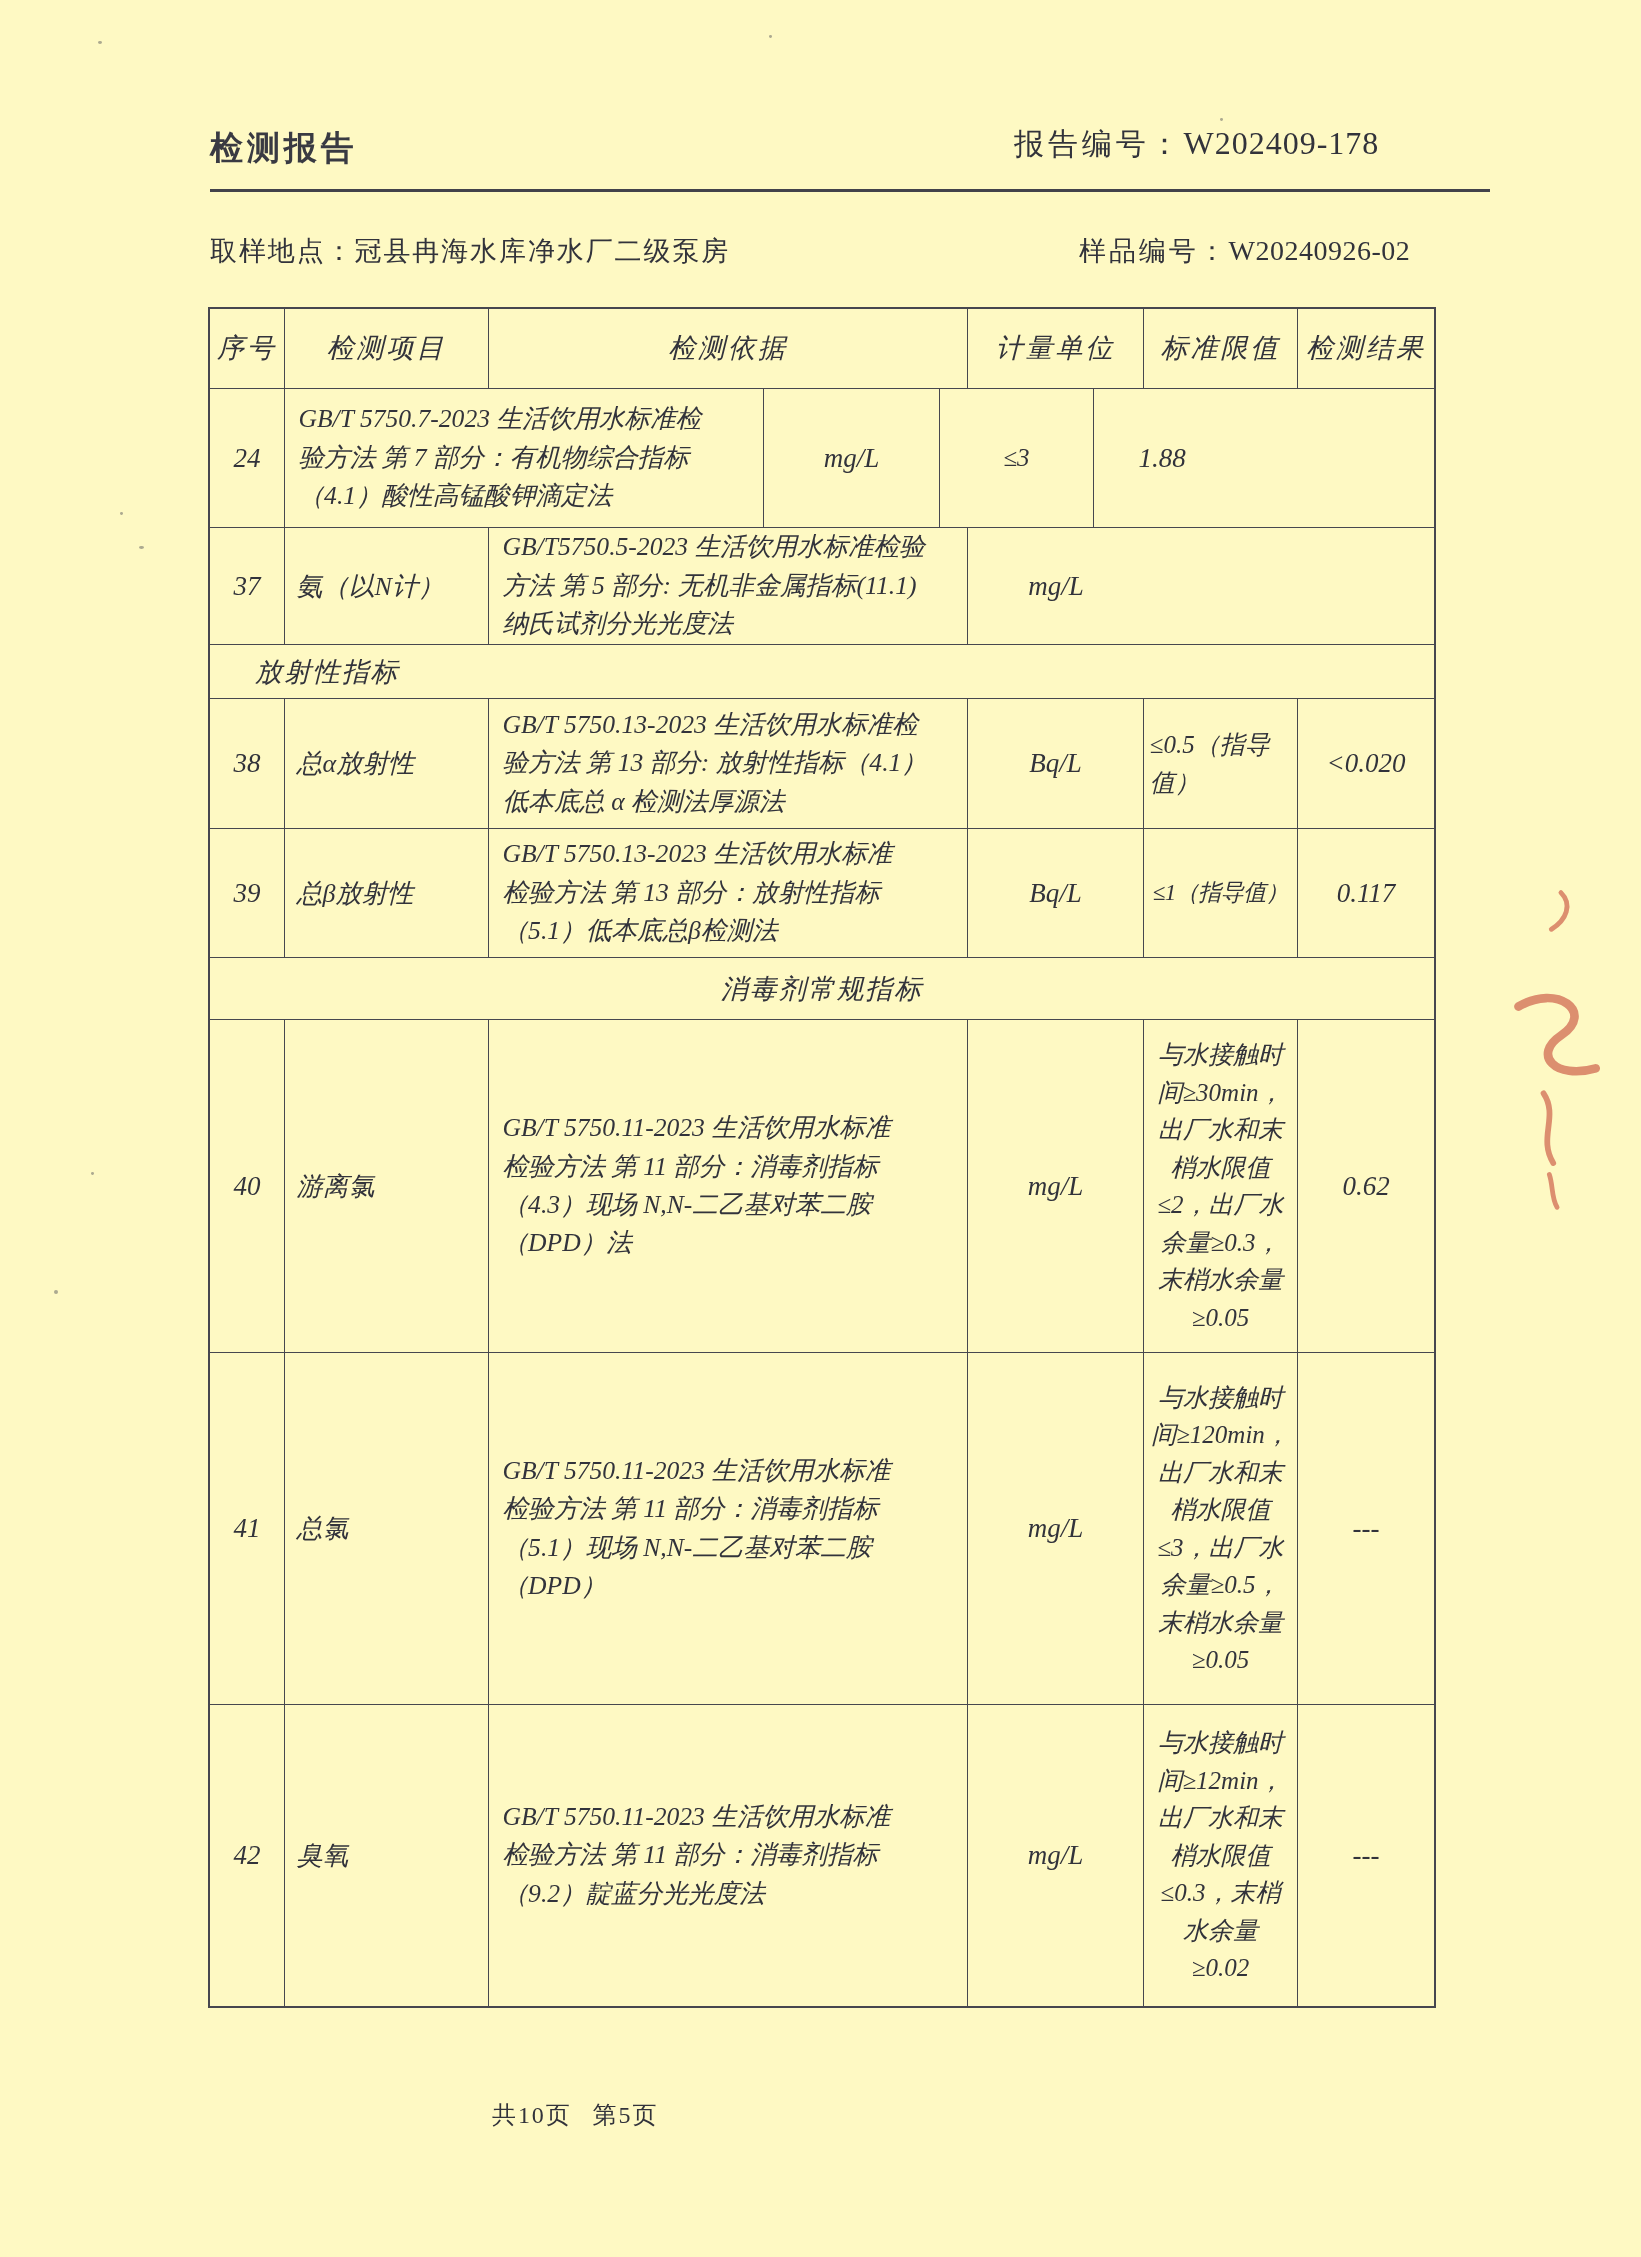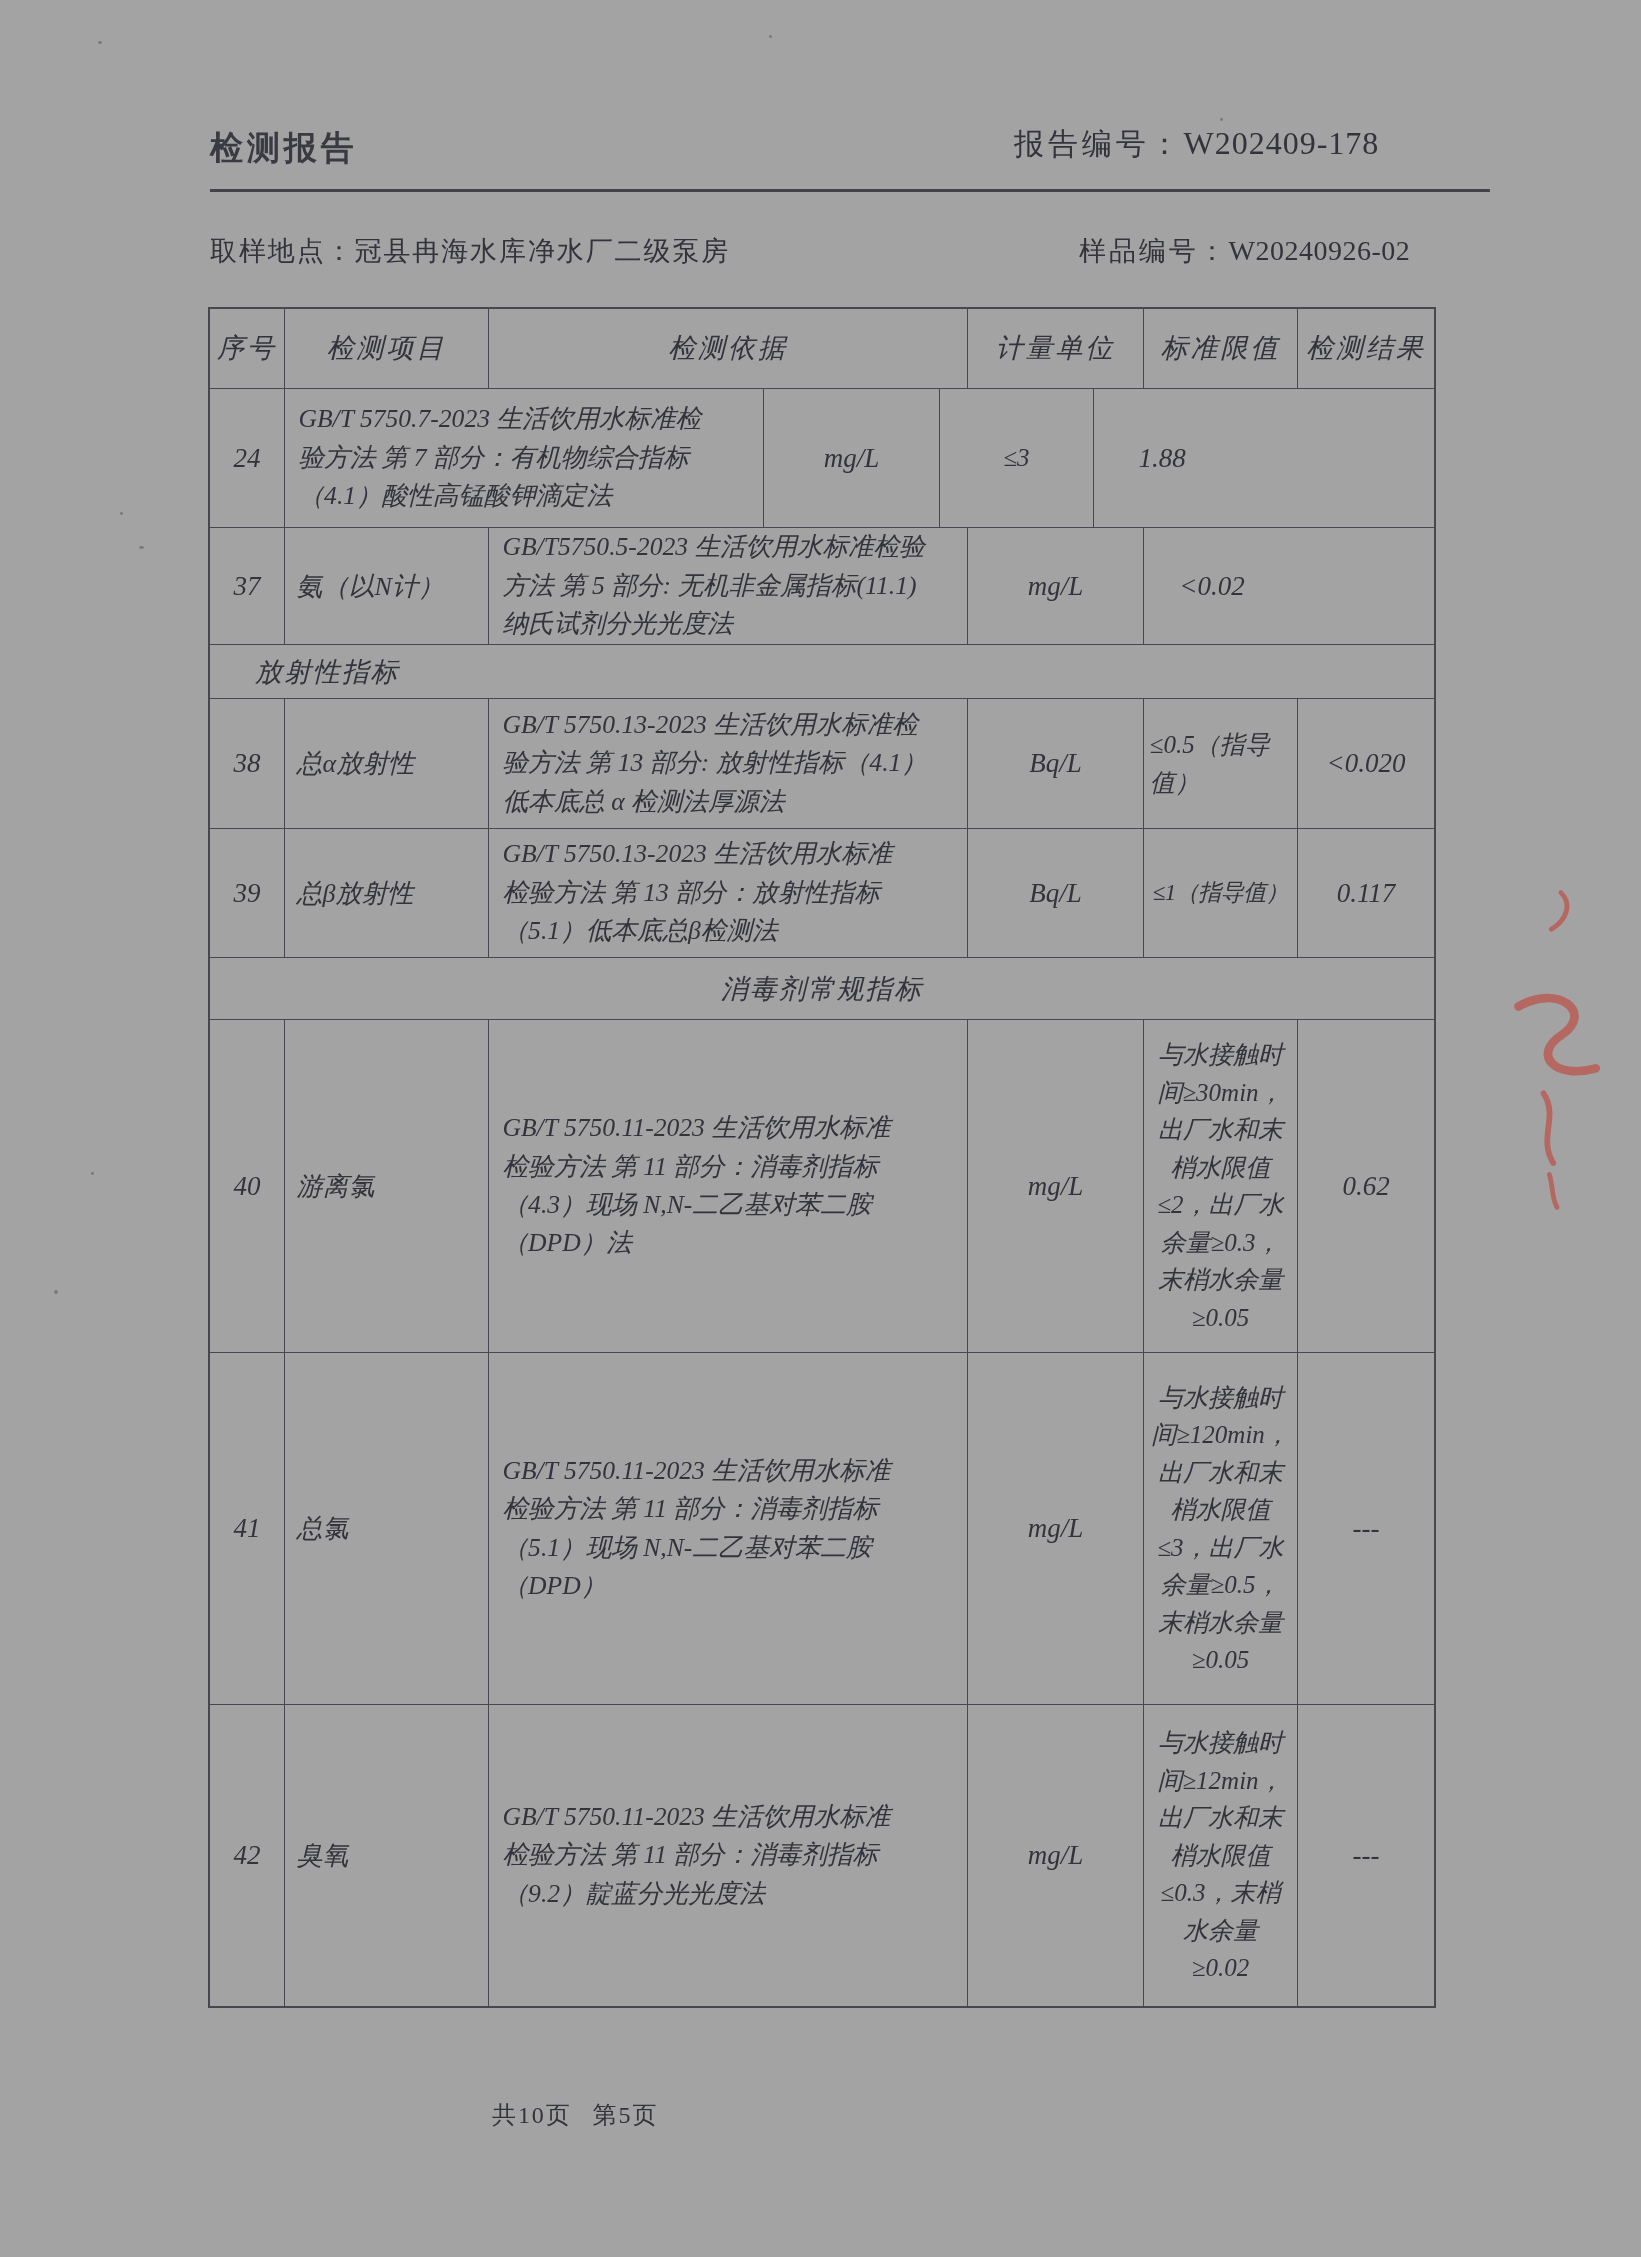--- a/index.html
+++ b/index.html
@@ -1,18 +1,18 @@
 <!DOCTYPE html>
 <html><head>
 <meta charset="utf-8">
 <style>
   html,body{margin:0;padding:0;background:#ffffff;}
   .page{
     position:relative;width:1641px;height:2257px;overflow:hidden;
-    background:#a3a3a3;color:#32333b;
+    background:#fef9c3;color:#32333b;
     font-family:"Liberation Serif","DejaVu Serif",serif;
   }
   
   .doc-title{position:absolute;left:210px;top:126px;font-size:33px;font-weight:bold;letter-spacing:3.9px;color:#393a42;}
   .report-no{position:absolute;left:1014px;top:124px;font-size:30px;}
   .report-no .lbl{letter-spacing:3.9px;}
   .report-no .val{font-size:32px;letter-spacing:1px;}
   .header-rule{position:absolute;left:210px;top:189px;width:1280px;height:2.9px;background:#43434b;}
   .sampling{position:absolute;left:210px;top:233px;font-size:27px;letter-spacing:1.9px;}
   .sample-no{position:absolute;left:1079px;top:233px;font-size:27px;}
@@ -104,21 +104,20 @@
       <div class="cell c-result">1.88</div>
     </div>
 
     <div class="trow rh-37">
       <div class="cell c-seq">37</div>
       <div class="cell c-item cell-left">氨（以N计）</div>
       <div class="cell c-method cell-left">GB/T5750.5-2023 生活饮用水标准检验
 方法 第 5 部分: 无机非金属指标(11.1)
 纳氏试剂分光光度法</div>
       <div class="cell c-unit">mg/L</div>
-      <div class="cell c-result">&lt;0.02</div>
     </div>
 
     <div class="trow rh-sec1">
       <div class="section-cell sec-left">放射性指标</div>
     </div>
 
     <div class="trow rh-38">
       <div class="cell c-seq">38</div>
       <div class="cell c-item cell-left">总α放射性</div>
       <div class="cell c-method cell-left">GB/T 5750.13-2023 生活饮用水标准检

